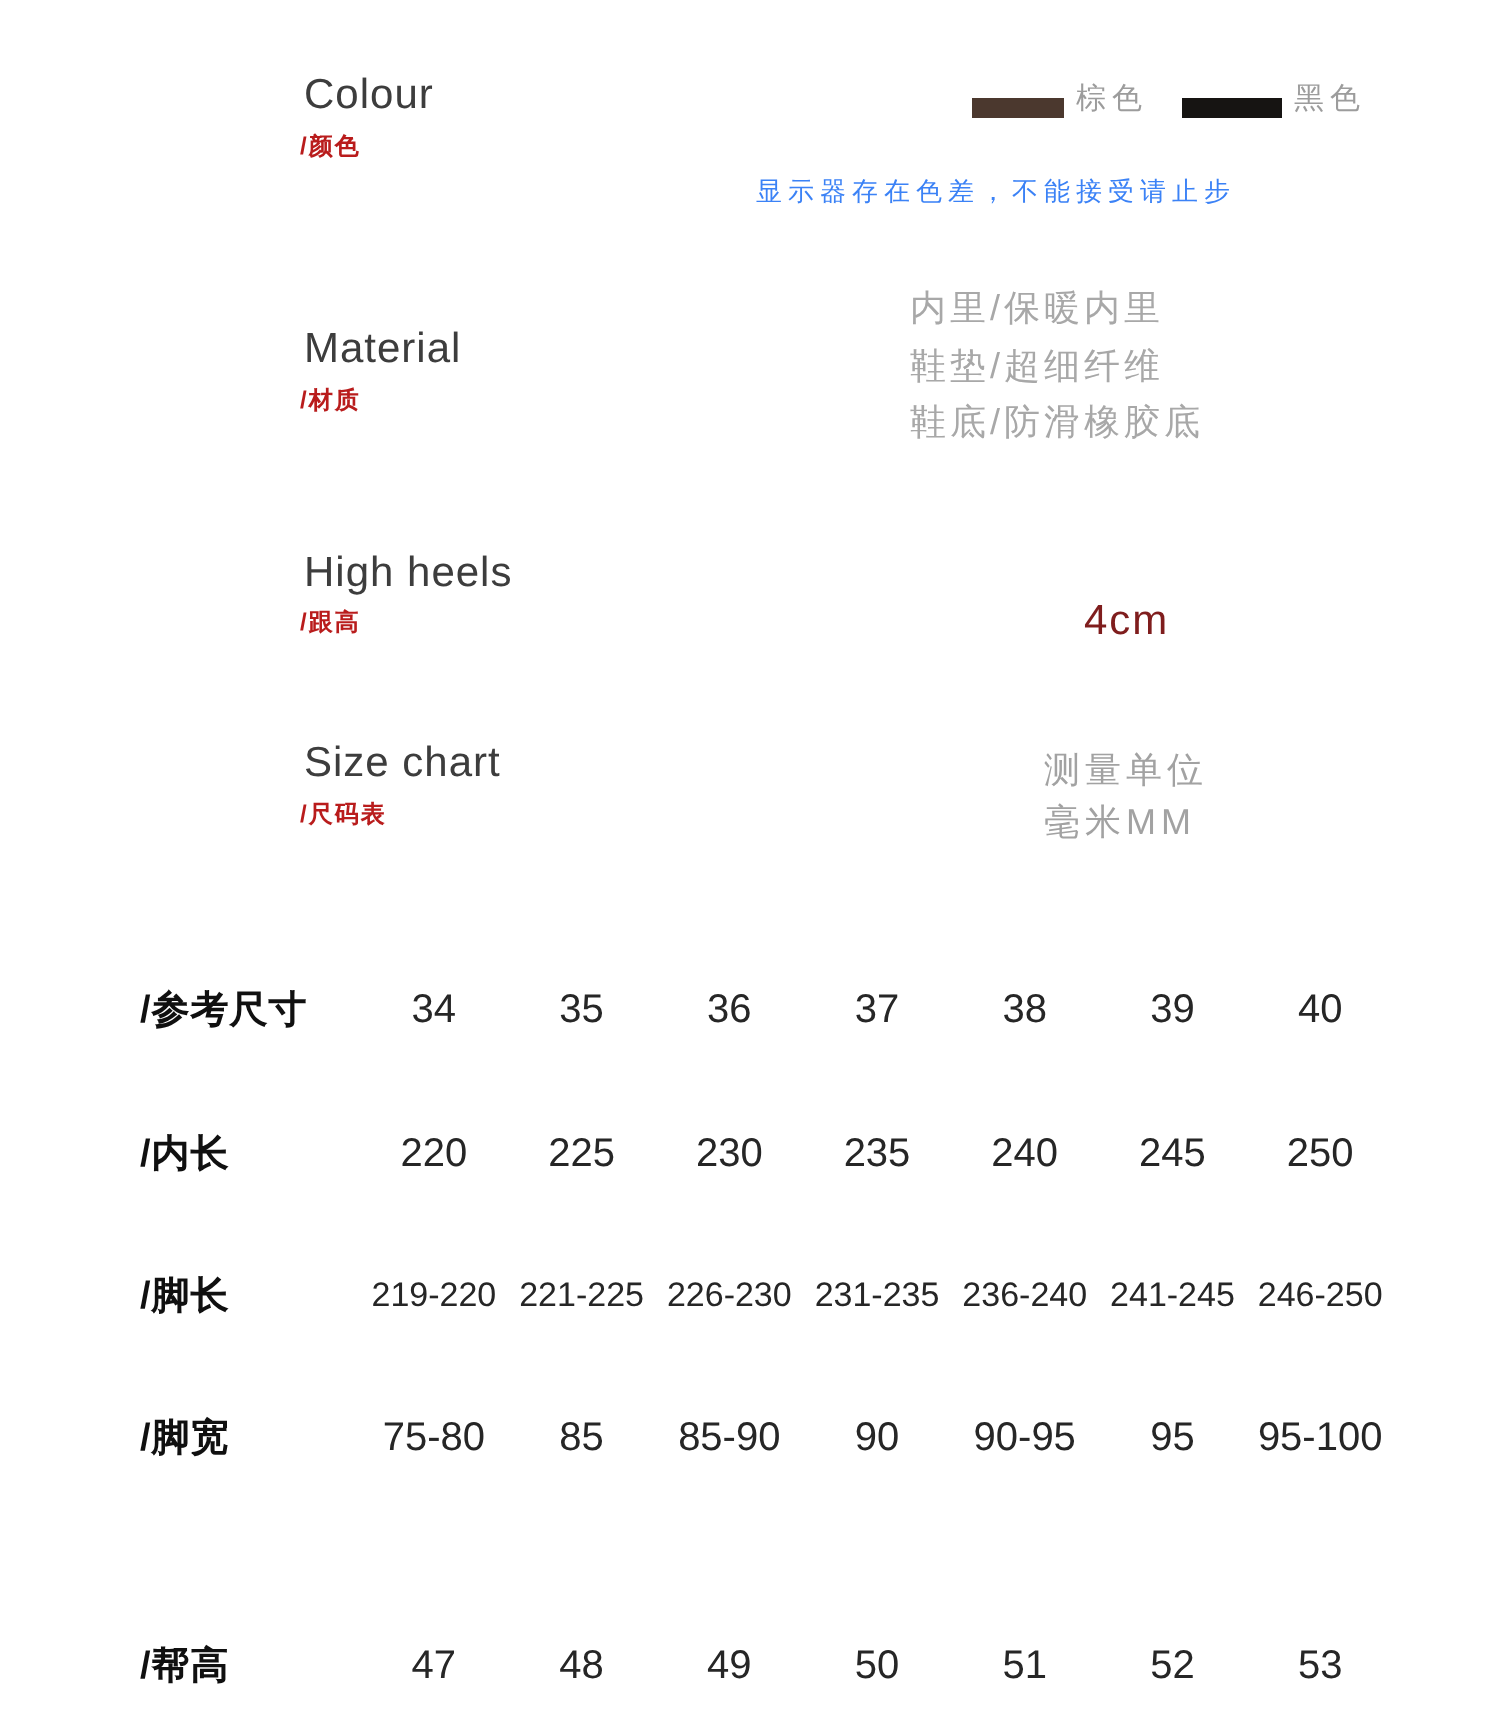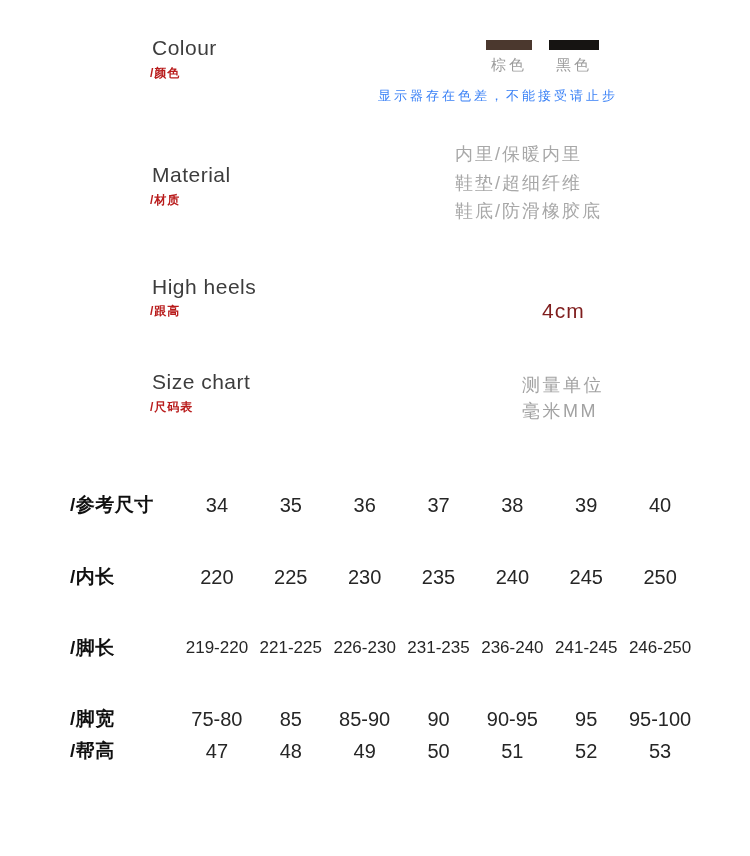--- a/index.html
+++ b/index.html
@@ -41,22 +41,22 @@
   
   .swatches {
     position: absolute;
     left: 486px;
     top: 40px;
     display: flex;
     gap: 17px;
   }
   .swatch-item {
     display: flex;
-    flex-direction: column;
-    align-items: center;
+    flex-direction: row;
+    align-items: flex-end;
     gap: 6px;
   }
   .swatch { width: 46px; height: 10px; }
   .swatch-black { width: 50px; }
   .swatch-label {
     font-size: 15px;
     color: #9c9c9c;
     letter-spacing: 3px;
     white-space: nowrap;
   }
@@ -108,21 +108,21 @@
     left: 60px;
     right: 15px;
     display: flex;
     align-items: center;
     height: 28px;
   }
   #row-0 { top: 491px; }
   #row-1 { top: 563px; }
   #row-2 { top: 634px; }
   #row-3 { top: 705px; }
-  #row-4 { top: 737px; }
+  #row-4 { top: 819px; }
   .row-label {
     width: 110px;
     padding-left: 10px;
     font-size: 19px;
     font-weight: bold;
     color: #101010;
     letter-spacing: 0.5px;
     flex: 0 0 auto;
   }
   .cell {

